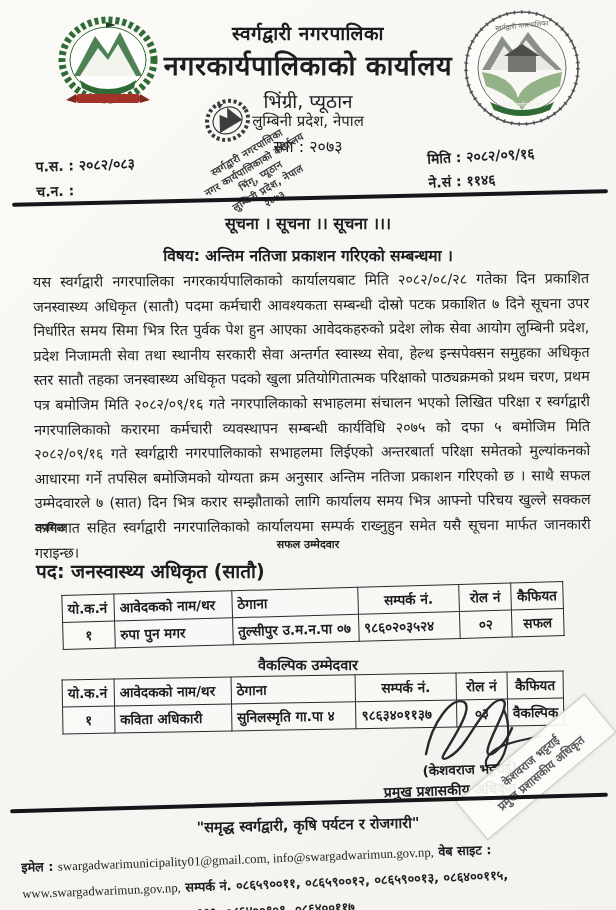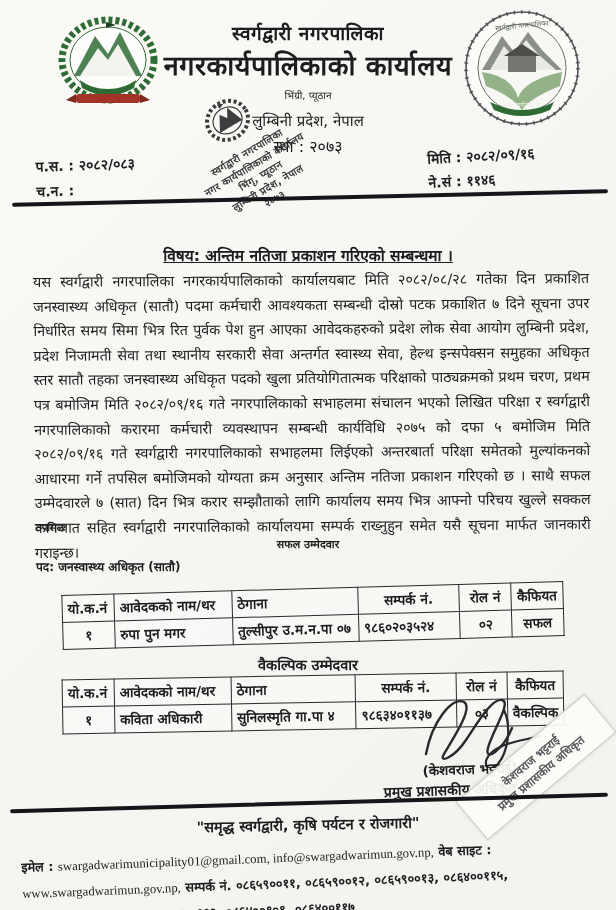--- a/index.html
+++ b/index.html
@@ -14,21 +14,21 @@
     overflow: hidden;
     color: #1d1d1f;
   }
   .abs { position: absolute; }
   .ctr { left: 0; right: 0; text-align: center; }
   .b { font-weight: bold; }
 
   
   .title-muni { top: 20px; font-size: 19px; letter-spacing: .5px; }
   .title-office { top: 46px; font-size: 27px; letter-spacing: .5px; }
-  .addr1 { top: 88px; font-size: 10px; }
+  .addr1 { top: 88px; font-size: 19px; }
   .addr2 { top: 110px; font-size: 15px; }
   .estd  { top: 135px; font-size: 16px; }
 
   .ref-left { left: 36px; top: 155px; font-size: 14px; transform: rotate(-2deg); }
   .ref-left div { margin-bottom: 6px; }
   .ref-right { left: 428px; top: 146px; font-size: 14px; transform: rotate(-3deg); }
   .ref-right div { margin-bottom: 5px; }
 
   .hr-top {
     left: 12px; top: 196px; width: 596px; height: 4px;
@@ -44,29 +44,29 @@
     left: 162px; top: 92px; width: 170px;
     transform: rotate(-31deg);
     text-align: center;
     color: #2e2e30;
     opacity: .92;
   }
   .head-stamp .lines { font-size: 10px; font-weight: bold; line-height: 13.5px; letter-spacing: .4px; }
 
   
   .notice-head { top: 212px; font-size: 16px; }
-  .subject    { top: 244px; font-size: 15.5px; text-decoration: underline; }
+  .subject    { top: 244px; font-size: 15.5px; }
   .body-text {
     left: 34px; top: 268px; width: 556px;
     font-size: 14.3px; line-height: 24.6px;
     text-align: justify; transform: rotate(-.4deg);
   }
   .tapasil { left: 36px; top: 520px; font-size: 10px; }
   .succ-title { top: 536px; font-size: 11px; }
-  .post-line  { left: 36px; top: 558px; font-size: 12px; }
+  .post-line  { left: 36px; top: 558px; font-size: 19px; }
 
   
   table.cand {
     position: absolute; left: 62px; width: 502px;
     border-collapse: collapse; font-size: 13.5px;
     background: rgba(255,255,255,.35);
   }
   .tbl1 { top: 588px; transform: rotate(-1.6deg); }
   .tbl2 { top: 675px; transform: rotate(-1deg); }
   table.cand th, table.cand td {
@@ -160,20 +160,21 @@
     <div>प.स.  :  २०८२/०८३</div>
     <div>च.न.  :</div>
   </div>
   <div class="abs ref-right b">
     <div>मिति  :  २०८२/०९/१६</div>
     <div>ने.सं :  ११४६</div>
   </div>
 
   <div class="abs hr-top"></div>
 
+  <div class="abs ctr b notice-head">सूचना । सूचना ।। सूचना ।।।</div>
   <div class="abs ctr b subject">विषय: अन्तिम नतिजा प्रकाशन गरिएको सम्बन्धमा  ।</div>
 
   <div class="abs body-text">यस स्वर्गद्वारी नगरपालिका नगरकार्यपालिकाको कार्यालयबाट मिति २०८२/०८/२८ गतेका दिन प्रकाशित जनस्वास्थ्य अधिकृत (सातौ) पदमा कर्मचारी आवश्यकता सम्बन्धी दोस्रो पटक प्रकाशित ७ दिने सूचना उपर निर्धारित समय सिमा भित्र रित पुर्वक पेश हुन आएका आवेदकहरुको प्रदेश लोक सेवा आयोग लुम्बिनी प्रदेश, प्रदेश निजामती सेवा तथा स्थानीय सरकारी सेवा अन्तर्गत स्वास्थ्य सेवा, हेल्थ इन्सपेक्सन समुहका अधिकृत स्तर सातौ तहका जनस्वास्थ्य अधिकृत पदको खुला प्रतियोगितात्मक परिक्षाको पाठ्यक्रमको प्रथम चरण, प्रथम पत्र बमोजिम मिति २०८२/०९/१६ गते नगरपालिकाको सभाहलमा संचालन भएको लिखित परिक्षा र स्वर्गद्वारी नगरपालिकाको करारमा कर्मचारी व्यवस्थापन सम्बन्धी कार्यविधि  २०७५ को दफा ५ बमोजिम मिति २०८२/०९/१६ गते स्वर्गद्वारी नगरपालिकाको सभाहलमा लिईएको अन्तरबार्ता परिक्षा समेतको मुल्यांकनको आधारमा गर्ने तपसिल बमोजिमको योग्यता क्रम अनुसार अन्तिम नतिजा प्रकाशन गरिएको छ ।  साथै सफल उम्मेदवारले ७ (सात)  दिन भित्र करार सम्झौताको लागि कार्यालय समय भित्र आफ्नो परिचय खुल्ले सक्कल कागजात सहित स्वर्गद्वारी नगरपालिकाको कार्यालयमा सम्पर्क राख्नुहुन समेत यसै सूचना मार्फत जानकारी गराइन्छ।</div>
 
   <div class="abs b tapasil">तपसिलः</div>
   <div class="abs ctr b succ-title">सफल उम्मेदवार</div>
   <div class="abs b post-line">पद: जनस्वास्थ्य अधिकृत (सातौ)</div>
 
   <table class="cand tbl1">
     <tbody>

